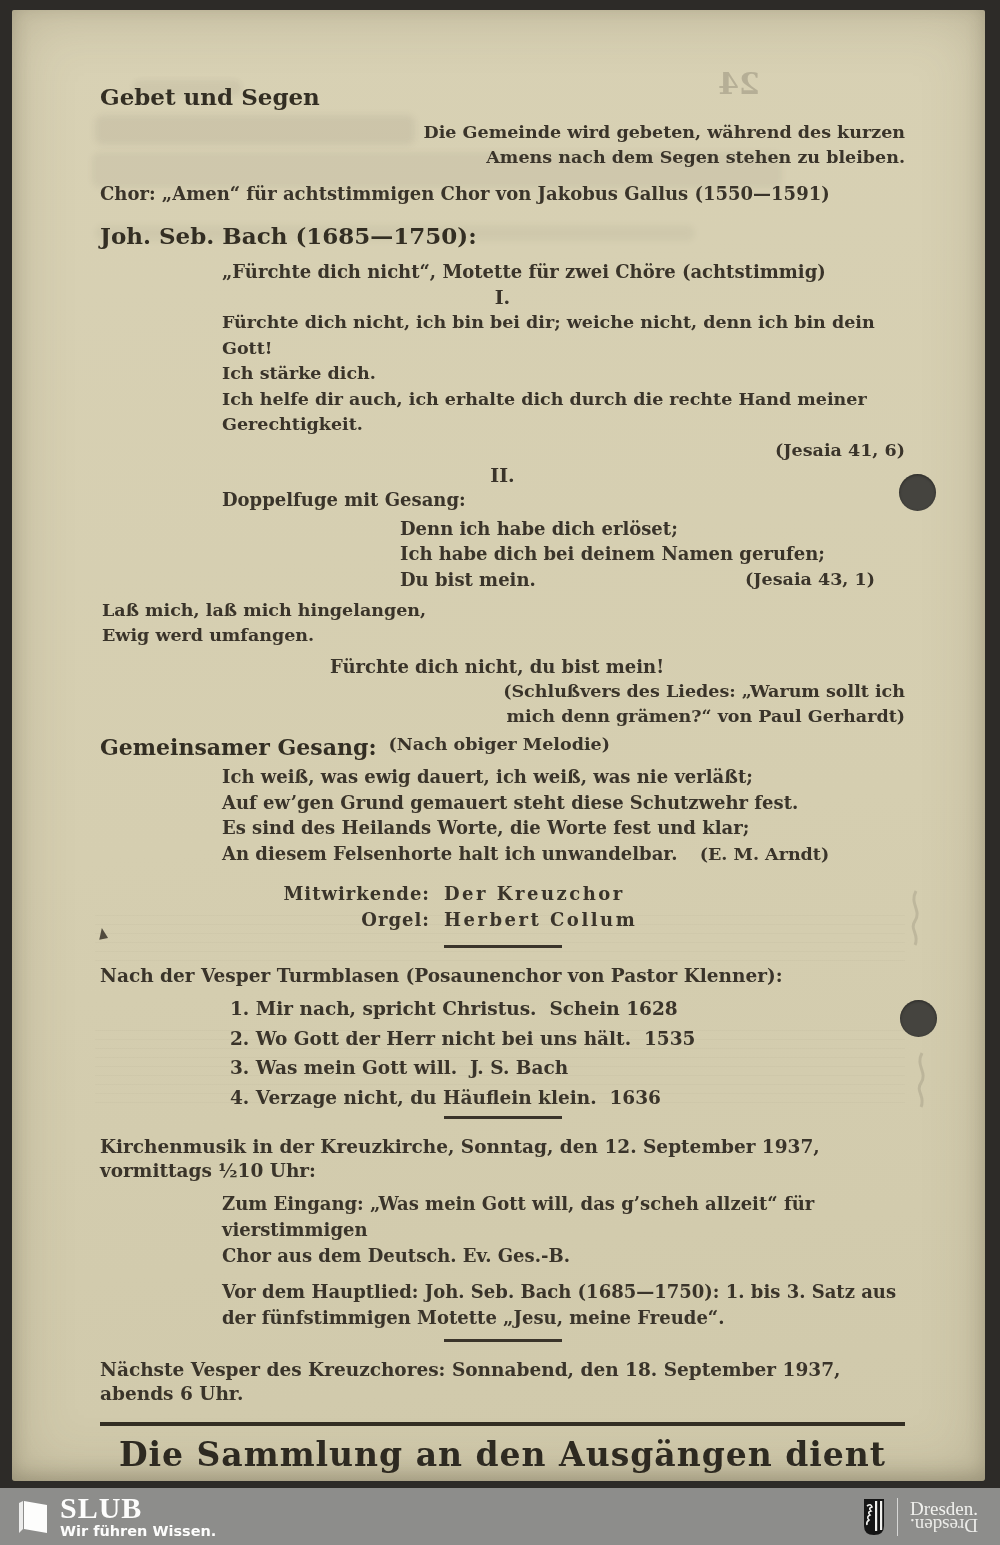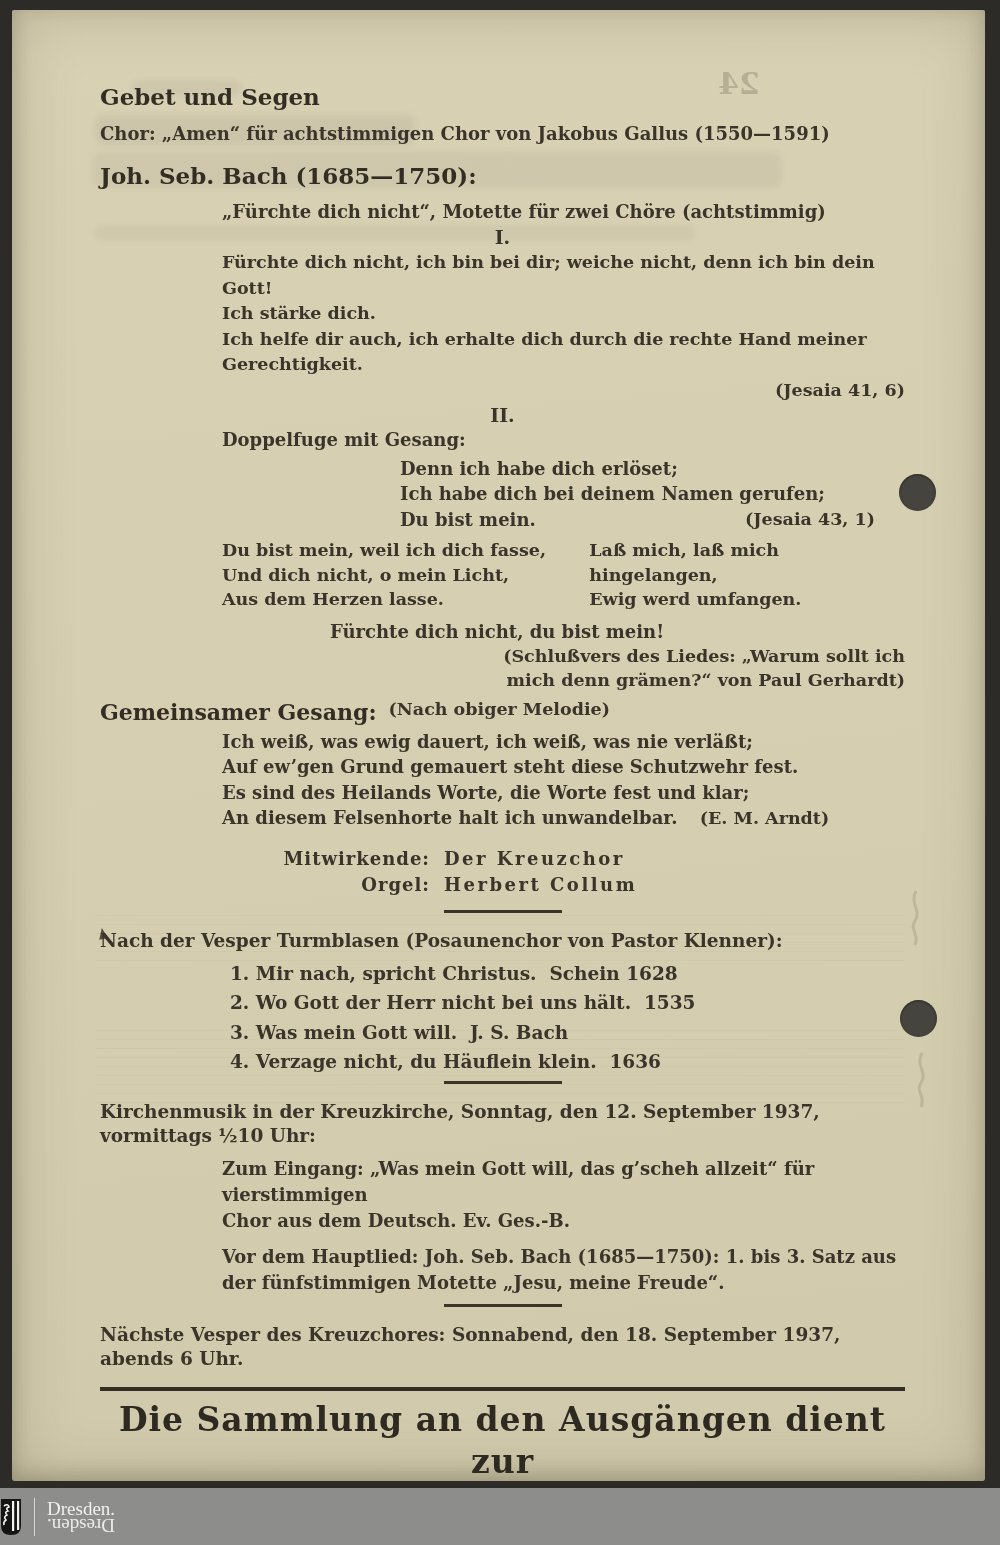--- a/index.html
+++ b/index.html
@@ -118,20 +118,24 @@
   </svg>
 
   <div class="hole hole1"></div>
   <div class="hole hole2"></div>
   <div class="inkmark"></div>
 
   <div class="content">
 
     <div class="h1 t">Gebet und Segen</div>
 
+    <div class="notice">
+      <div class="t">Die Gemeinde wird gebeten, während des kurzen</div>
+      <div class="t">Amens nach dem Segen stehen zu bleiben.</div>
+    </div>
 
     <div class="chor t">Chor: „Amen“ für achtstimmigen Chor von Jakobus Gallus (1550—1591)</div>
 
     <div class="composer t">Joh. Seb. Bach (1685—1750):</div>
 
     <div class="work t">„Fürchte dich nicht“, Motette für zwei Chöre (achtstimmig)</div>
 
     <div class="numeral t">I.</div>
 
     <div class="p1lines">
@@ -149,25 +153,20 @@
     <div class="p2lines">
       <div class="t">Denn ich habe dich erlöset;</div>
       <div class="t">Ich habe dich bei deinem Namen gerufen;</div>
       <div class="rowrel">
         <span class="t">Du bist mein.</span>
         <span class="cit-abs t">(Jesaia 43, 1)</span>
       </div>
     </div>
 
     <div class="verses">
-      <div class="vl">
-        <div class="t">Du bist mein, weil ich dich fasse,</div>
-        <div class="t">Und dich nicht, o mein Licht,</div>
-        <div class="t">Aus dem Herzen lasse.</div>
-      </div>
       <div class="vr">
         <div class="t">Laß mich, laß mich hingelangen,</div>
         <div class="t">Ewig werd umfangen.</div>
       </div>
     </div>
 
     <div class="refrain t">Fürchte dich nicht, du bist mein!</div>
 
     <div class="source">
       <div class="t">(Schlußvers des Liedes: „Warum sollt ich</div>
@@ -233,20 +232,30 @@
 
     <div class="bignotice">
       <div class="t">Die Sammlung an den Ausgängen dient zur</div>
 
     </div>
 
   </div>
 </div>
 
 <div class="footer">
+  <div class="slub">
+    <svg width="34" height="38" viewBox="0 0 34 38">
+      <polygon points="8,3 31,7 31,35 8,31" fill="#fdfdfc"></polygon>
+      <polygon points="3,5 7,3 7,31 3,35" fill="#fdfdfc" opacity="0.85"></polygon>
+    </svg>
+    <div class="slub-text">
+      <div class="slub-name">SLUB</div>
+      <div class="slub-tag">Wir führen Wissen.</div>
+    </div>
+  </div>
 
   <div class="dresden">
     <svg width="22" height="38" viewBox="0 0 22 38">
       <path d="M1,1 h20 v27 q0,9 -10,9 q-10,0 -10,-9 Z" fill="#151515"></path>
       <rect x="12" y="3" width="2.2" height="30" fill="#f1f1ee"></rect>
       <rect x="17" y="3" width="2.2" height="29" fill="#f1f1ee"></rect>
       <path d="M4,8 q4,-3 5,1 q-4,1 -1,4 q-4,1 -1,4 q-4,2 -1,5 q-3,2 -2,5" stroke="#f1f1ee" stroke-width="1.6" fill="none"></path>
     </svg>
     <div class="dd-divider"></div>
     <div class="dd-words">

